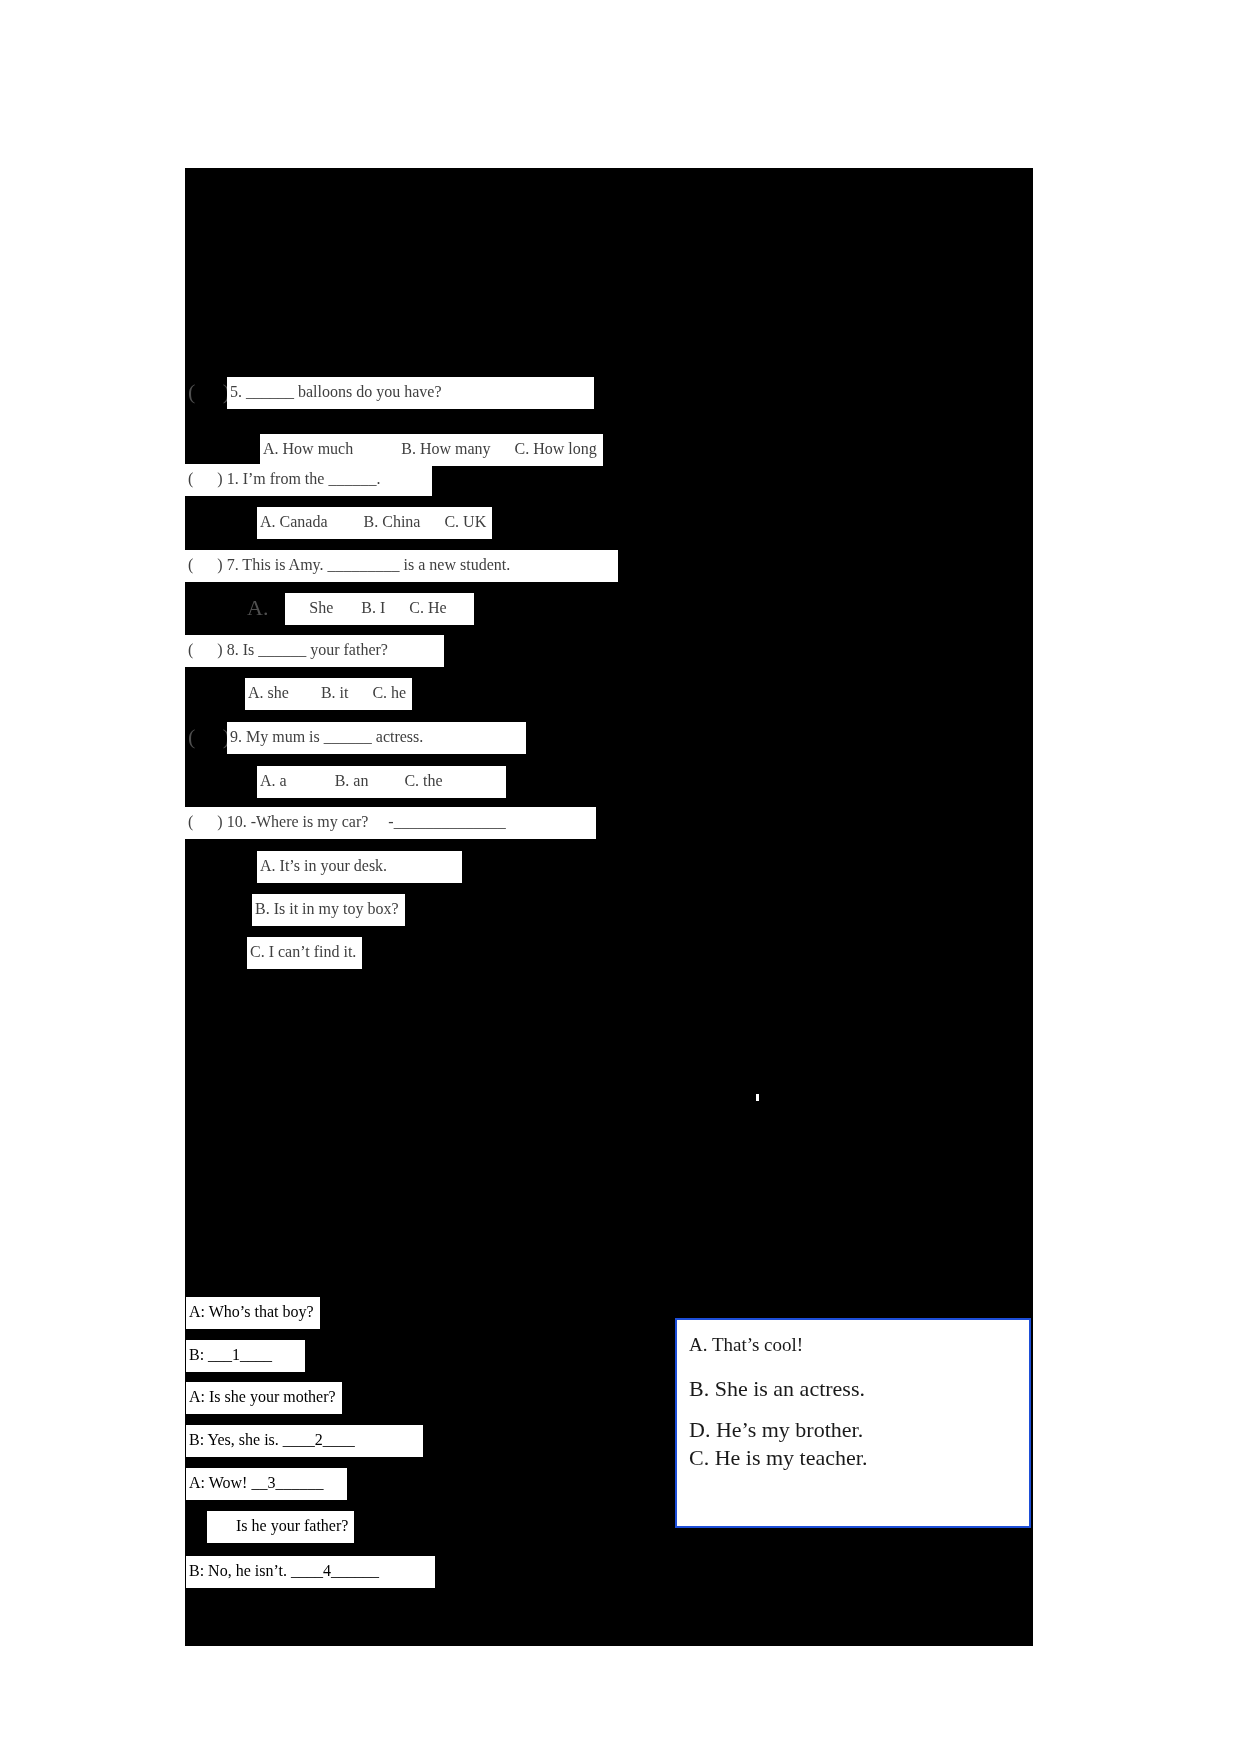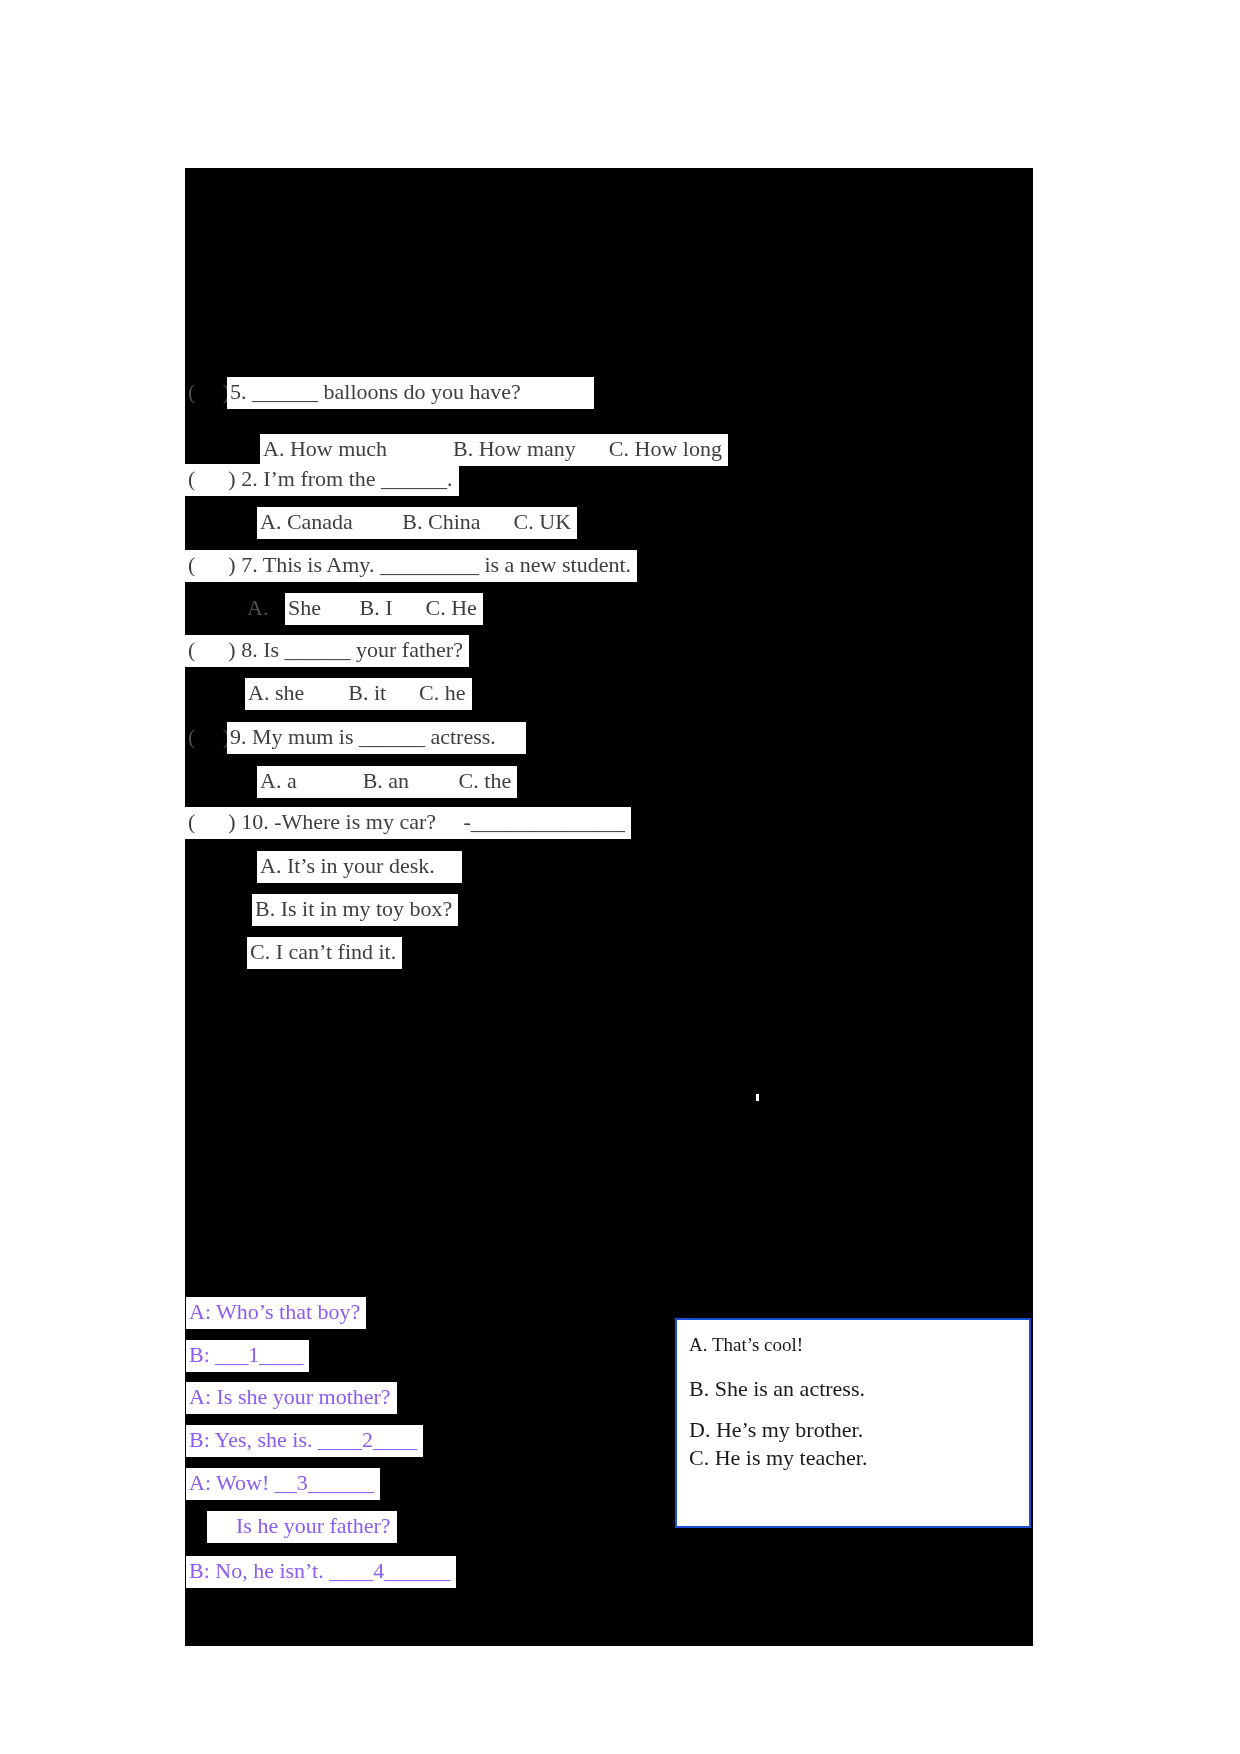--- a/index.html
+++ b/index.html
@@ -22,36 +22,36 @@
     width: 848px;
     height: 1478px;
     background: #000000;
   }
   
   .tb {
     position: absolute;
     display: inline-block;
     background: #ffffff;
     color: #3f3f3f;
-    font-size: 22px;
+    font-size: 16px;
     line-height: 30px;
     white-space: pre;
     padding: 0 6px 2px 3px;
   }
   
   .ob {
     position: absolute;
     display: inline-block;
     background: transparent;
     color: #4f4f4f;
     font-size: 22px;
     line-height: 30px;
     white-space: pre;
   }
-  .dlg { color: #8b5cf6; }
+  .dlg { color: #000000; }
 
   
   .r-q5paren { left: 3px;  top: 209px; }
   .r-q5text  { left: 42px; top: 209px; min-width: 358px; }
   .r-opts5   { left: 62px; top: 266px; margin-left: 13px; }
   .r-q6      { left: 0px;  top: 296px; min-width: 238px; }
   .r-opts6   { left: 72px; top: 339px; }
   .r-q7      { left: 0px;  top: 382px; min-width: 424px; }
   .r-opts7a  { left: 62px; top: 425px; }
   .r-opts7   { left: 100px;top: 425px; min-width: 180px; text-align: center; }
@@ -101,21 +101,21 @@
 </head>
 <body>
 
 <div class="page">
   <div class="panel">
 
     <span class="ob r-q5paren">(     )</span>
     <span class="tb r-q5text">5. ______ balloons do you have?</span>
     <span class="tb r-opts5">A. How much            B. How many      C. How long</span>
 
-    <span class="tb r-q6">(      ) 2. I’m from the ______.</span>
+    <span class="tb r-q6">(      ) 1. I’m from the ______.</span>
     <span class="tb r-opts6">A. Canada         B. China      C. UK</span>
 
     <span class="tb r-q7">(      ) 7. This is Amy. _________ is a new student.</span>
     <span class="ob r-opts7a">A.</span>
     <span class="tb r-opts7">She       B. I      C. He</span>
 
     <span class="tb r-q8">(      ) 8. Is ______ your father?</span>
     <span class="tb r-opts8">A. she        B. it      C. he</span>
 
     <span class="ob r-q9paren">(     )</span>

